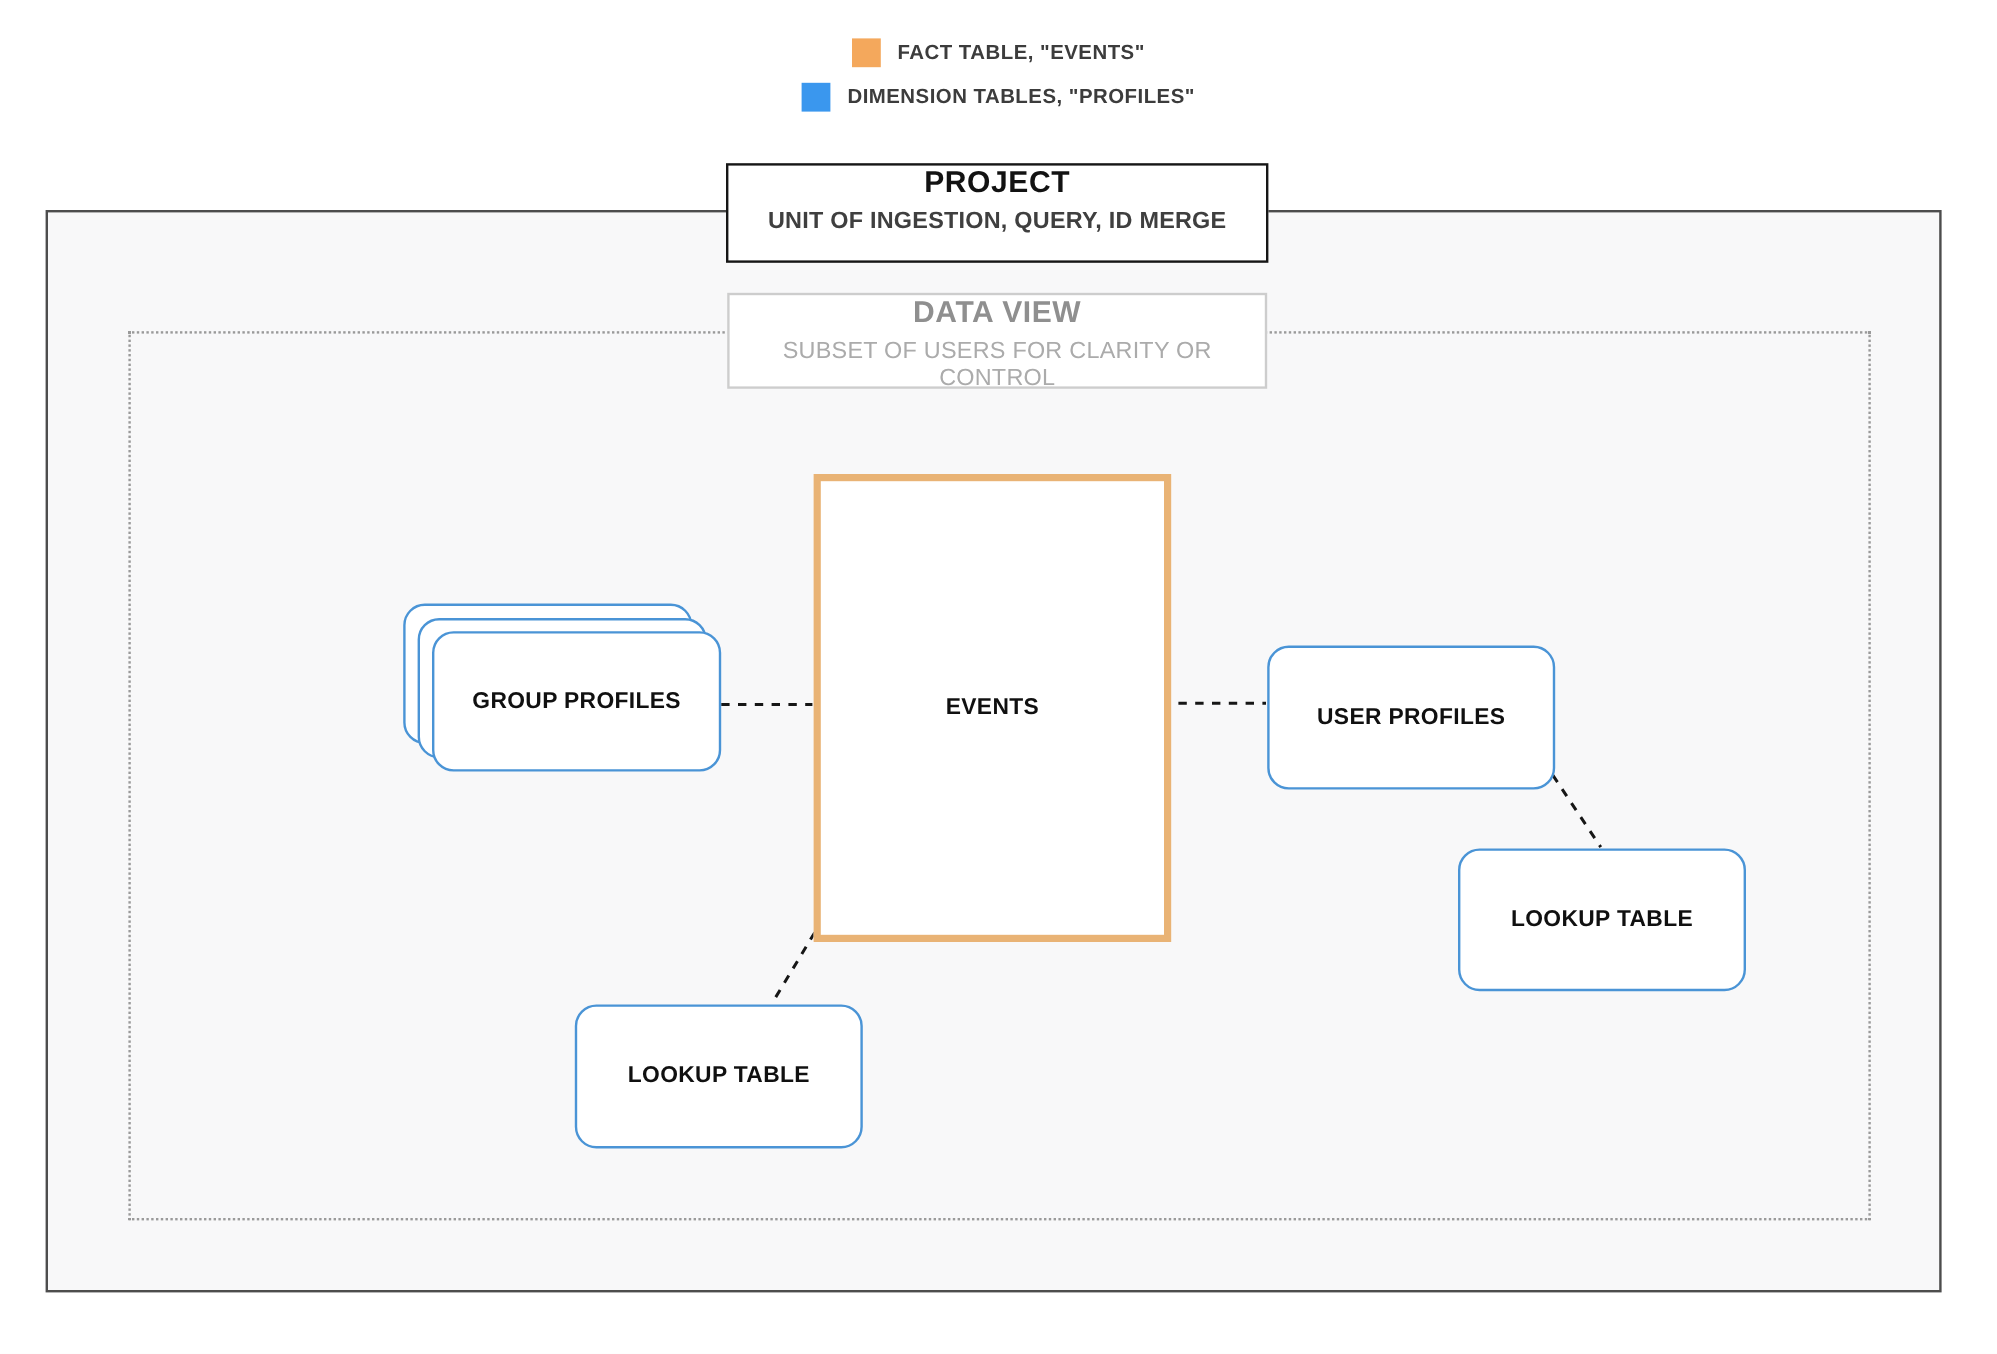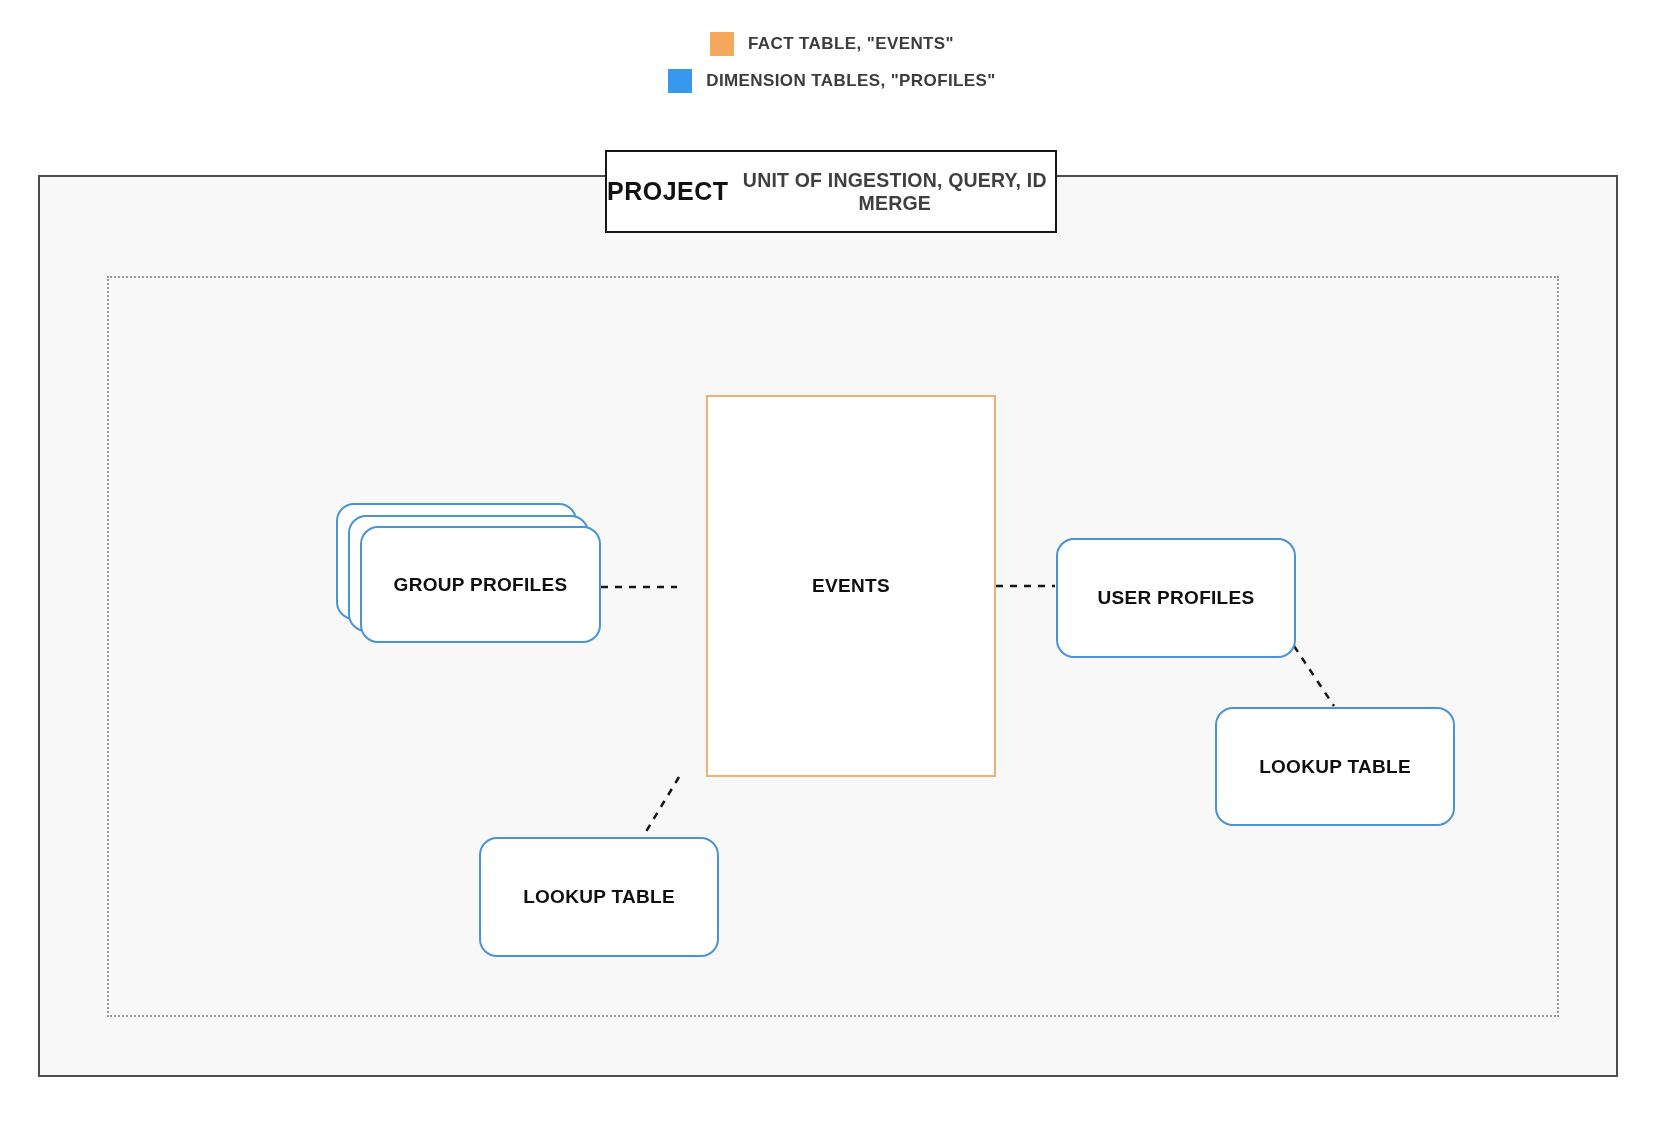--- a/index.html
+++ b/index.html
@@ -13,30 +13,30 @@
   .legend-label{font-size:17px;font-weight:bold;color:#3c3c3c;letter-spacing:.4px;white-space:pre;}
 
   
   .project-rect{position:absolute;left:38px;top:175px;width:1576px;height:898px;border:2px solid #4d4d4d;background:#f8f8f9;}
   .dataview-rect{position:absolute;left:107px;top:276px;width:1448px;height:737px;border:2px dotted #9a9a9a;}
 
   
   svg.connectors{position:absolute;left:0;top:0;width:1664px;height:1128px;pointer-events:none;}
 
   
-  .label-box{position:absolute;background:#ffffff;display:flex;align-items:center;gap:6px;text-align:center;margin-top:14px;}
+  .label-box{position:absolute;background:#ffffff;display:flex;flex-direction:column;align-items:center;gap:6px;text-align:center;}
   .project-label{left:605px;top:136px;width:448px;height:79px;border:2px solid #161616;}
   .project-label .lb-title{font-size:25px;font-weight:bold;color:#121212;letter-spacing:.5px;}
   .project-label .lb-sub{font-size:19.5px;color:#3f3f3f;letter-spacing:.2px;font-weight:bold;}
   .dataview-label{left:606px;top:244px;width:446px;height:76px;border:2px solid #cdcdcd;}
   .dataview-label .lb-title{font-size:25px;font-weight:bold;color:#8f8f8f;letter-spacing:.5px;}
   .dataview-label .lb-sub{font-size:19.5px;color:#ababab;letter-spacing:.2px;}
 
   
-  .events-box{position:absolute;left:678px;top:395px;width:286px;height:378px;background:#ffffff;border:2px solid #a16207;display:flex;align-items:center;justify-content:center;margin-left:28px;}
+  .events-box{position:absolute;left:678px;top:395px;width:286px;height:378px;background:#ffffff;border:6px solid #a16207;display:flex;align-items:center;justify-content:center;}
 
   
   .card{position:absolute;background:#ffffff;border:2px solid #4a94d6;border-radius:18px;display:flex;align-items:center;justify-content:center;}
   .gp-back{left:336px;top:503px;width:237px;height:113px;}
   .gp-mid{left:348px;top:515px;width:237px;height:113px;}
   .gp-front{left:360px;top:526px;width:237px;height:113px;align-items:center;}
   .user-profiles{left:1056px;top:526px;width:236px;height:116px;margin-top:12px;}
   .lookup-right{left:1215px;top:707px;width:236px;height:115px;}
   .lookup-left{left:479px;top:837px;width:236px;height:116px;}
 
@@ -66,20 +66,24 @@
       <line x1="968" y1="586" x2="1055" y2="586" stroke="#161616" stroke-width="2.5" stroke-dasharray="7 7"></line>
       <line x1="1294" y1="646" x2="1334" y2="706" stroke="#161616" stroke-width="2.5" stroke-dasharray="7 7"></line>
       <line x1="679" y1="777" x2="644" y2="835" stroke="#161616" stroke-width="2.5" stroke-dasharray="7 7"></line>
     </svg>
 
   <div class="label-box project-label">
     <div class="lb-title">PROJECT</div>
     <div class="lb-sub">UNIT OF INGESTION, QUERY, ID MERGE</div>
   </div>
 
+  <div class="label-box dataview-label">
+    <div class="lb-title">DATA VIEW</div>
+    <div class="lb-sub">SUBSET OF USERS FOR CLARITY OR CONTROL</div>
+  </div>
 
   <div class="events-box" style="border-color: rgb(233, 179, 117);">
     <span class="node-label">EVENTS</span>
   </div>
 
   <div class="card gp-back" style="border-color: rgb(74, 148, 214);"></div>
   <div class="card gp-mid" style="border-color: rgb(74, 148, 214);"></div>
   <div class="card gp-front" style="border-color: rgb(74, 148, 214);">
     <span class="node-label">GROUP PROFILES</span>
   </div>

